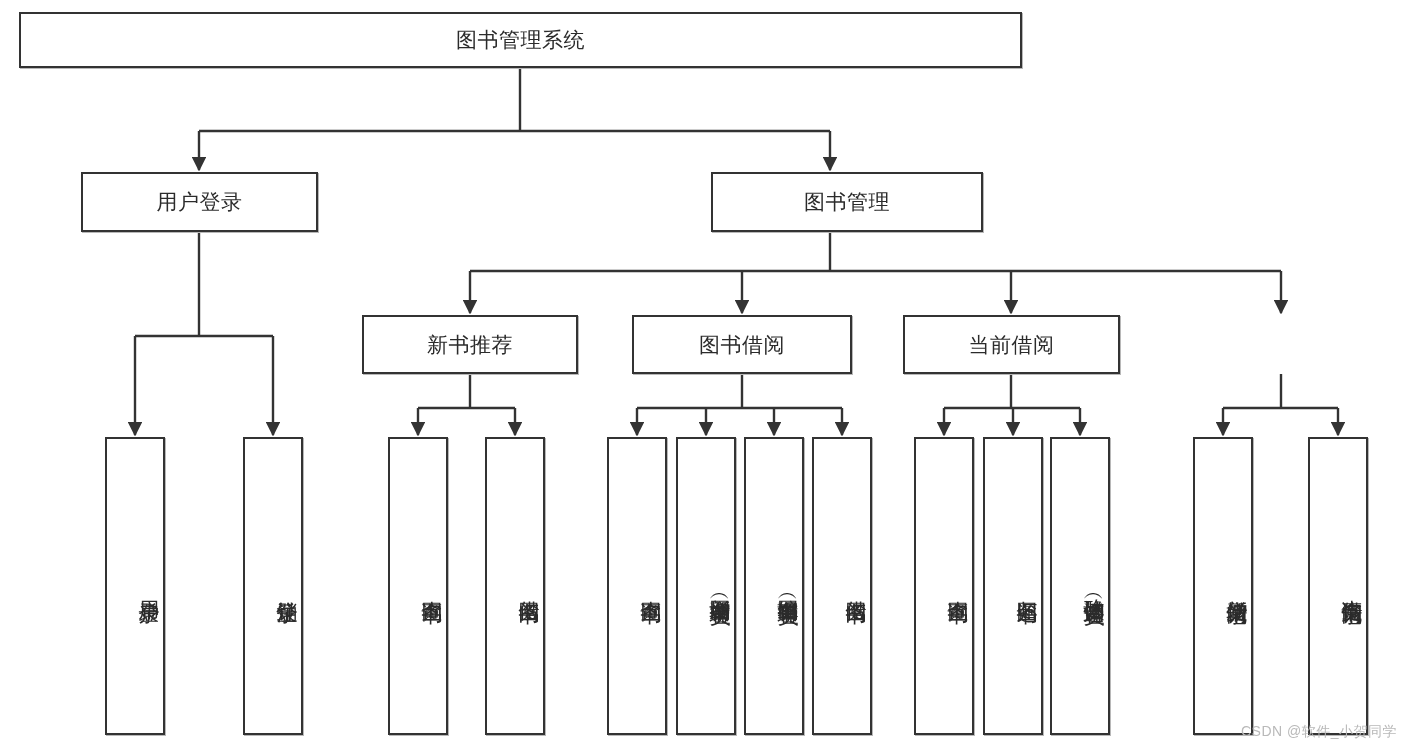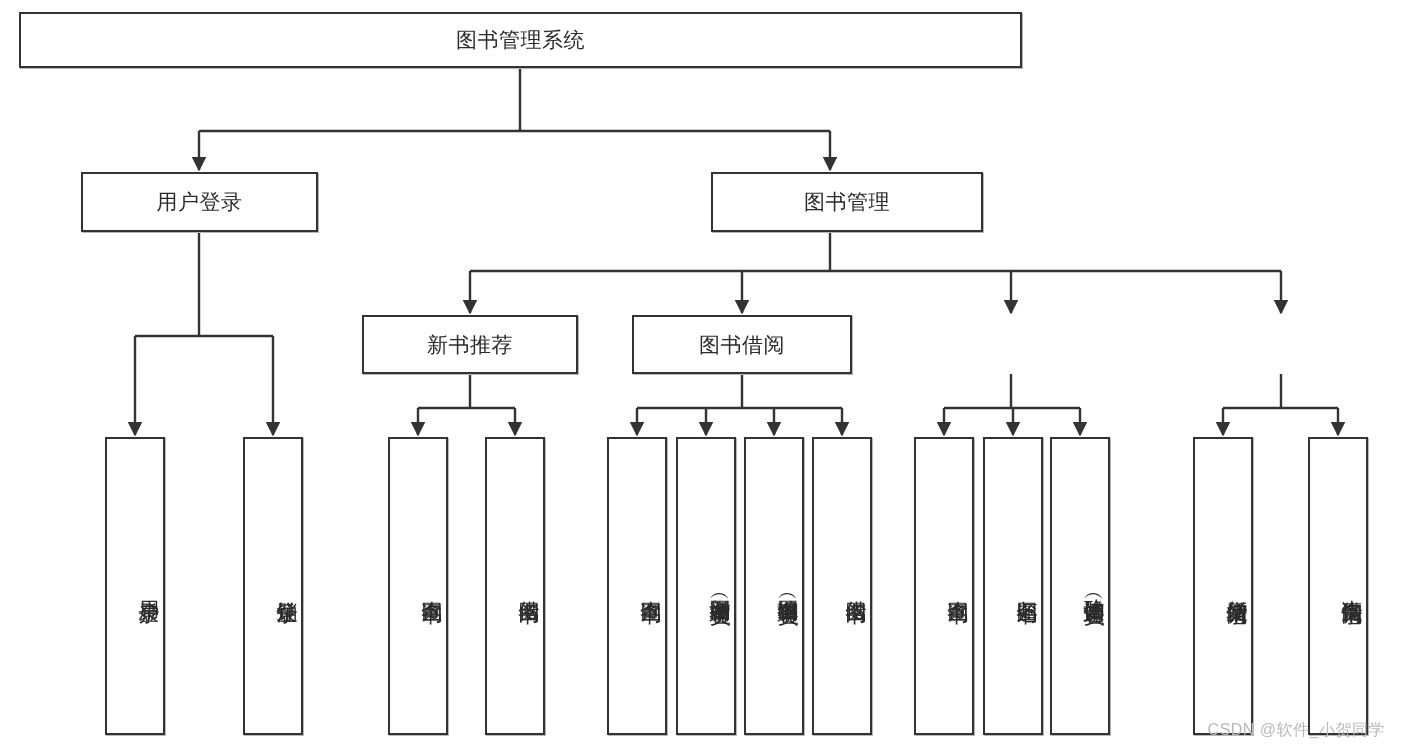--- a/index.html
+++ b/index.html
@@ -55,23 +55,23 @@
   }
   .node .label {
     display: block;
   }
   .node.vert .label {
     writing-mode: vertical-rl;
     text-orientation: upright;
   }
   .watermark {
     position: absolute;
-    right: 20px;
+    right: 8px;
     bottom: 6px;
-    font-size: 16px;
+    font-size: 14px;
     color: #b9b9b9;
     letter-spacing: 0.5px;
     white-space: nowrap;
     user-select: none;
   }
 </style>
 </head>
 <body>
 
 <div id="diagram">
@@ -136,20 +136,23 @@
   <div class="node horiz" style="left:711px; top:172px; width:272px; height:60px;">
     <span class="label">图书管理</span>
   </div>
 
   <div class="node horiz" style="left:632px; top:315px; width:220px; height:59px;">
     <span class="label">图书借阅</span>
   </div>
   <div class="node horiz" style="left:362px; top:315px; width:216px; height:59px;">
     <span class="label">新书推荐</span>
   </div>
+  <div class="node horiz" style="left:903px; top:315px; width:217px; height:59px;">
+    <span class="label">当前借阅</span>
+  </div>
 
   <div class="node vert" style="left:105px; top:437px; width:60px; height:298px;">
     <span class="label">用户登录</span>
   </div>
   <div class="node vert" style="left:243px; top:437px; width:60px; height:298px;">
     <span class="label">注销登录</span>
   </div>
 
   <div class="node vert" style="left:388px; top:437px; width:60px; height:298px;">
     <span class="label">查询图书</span>

